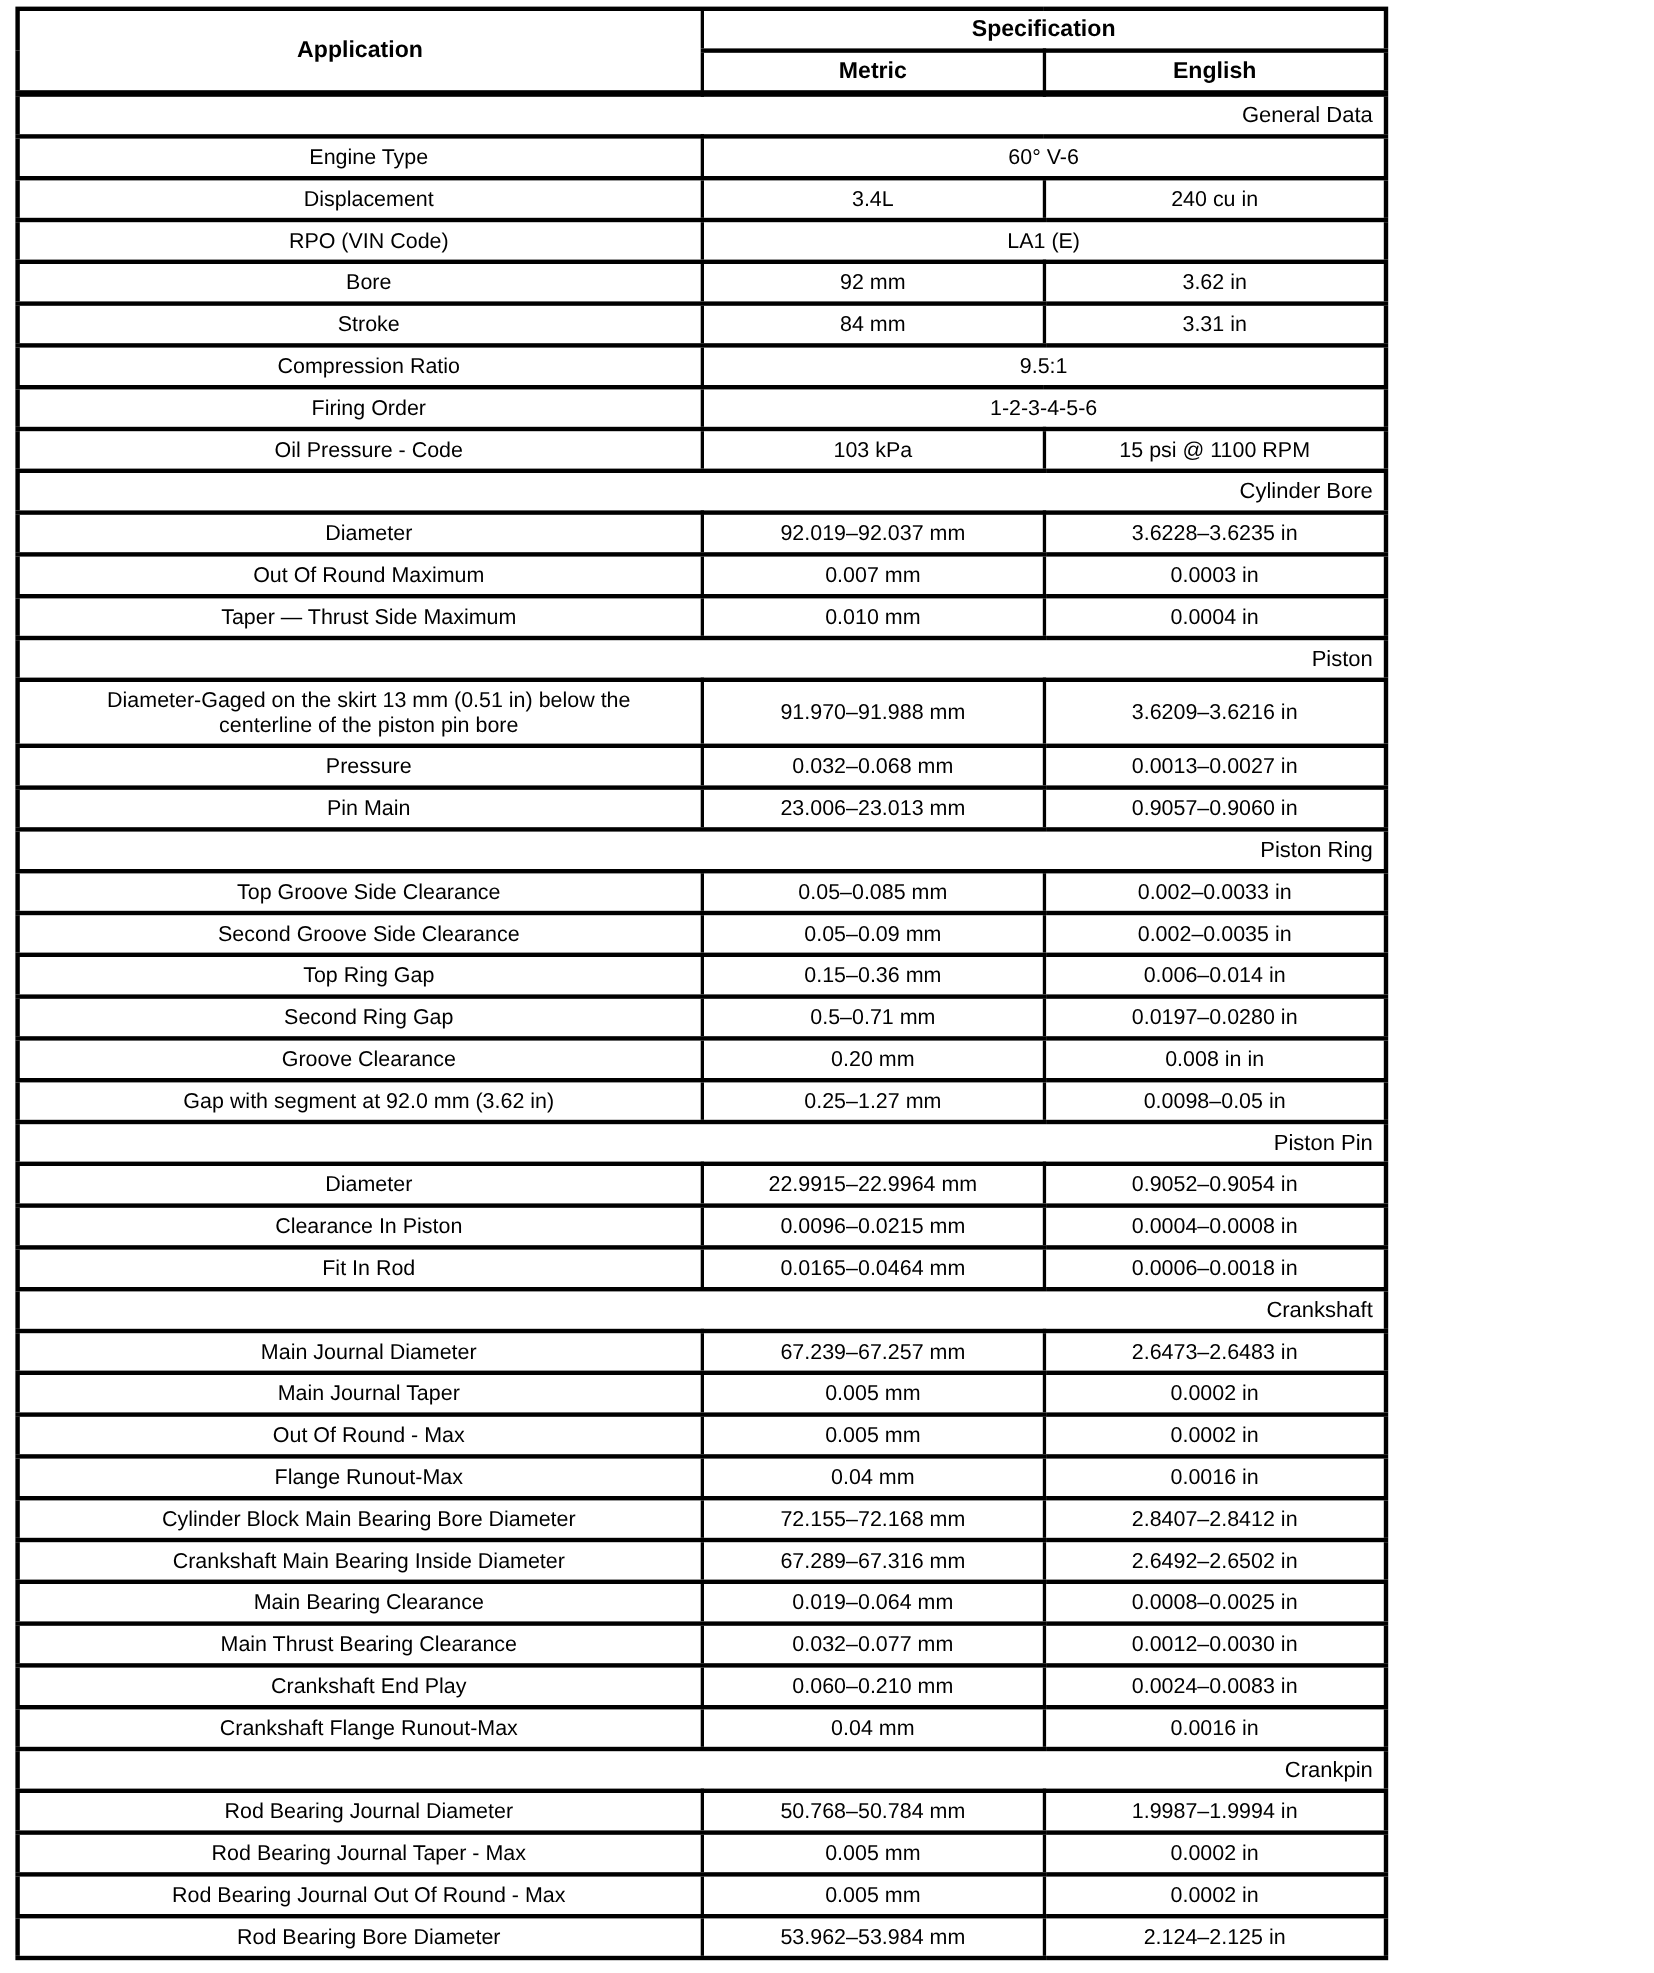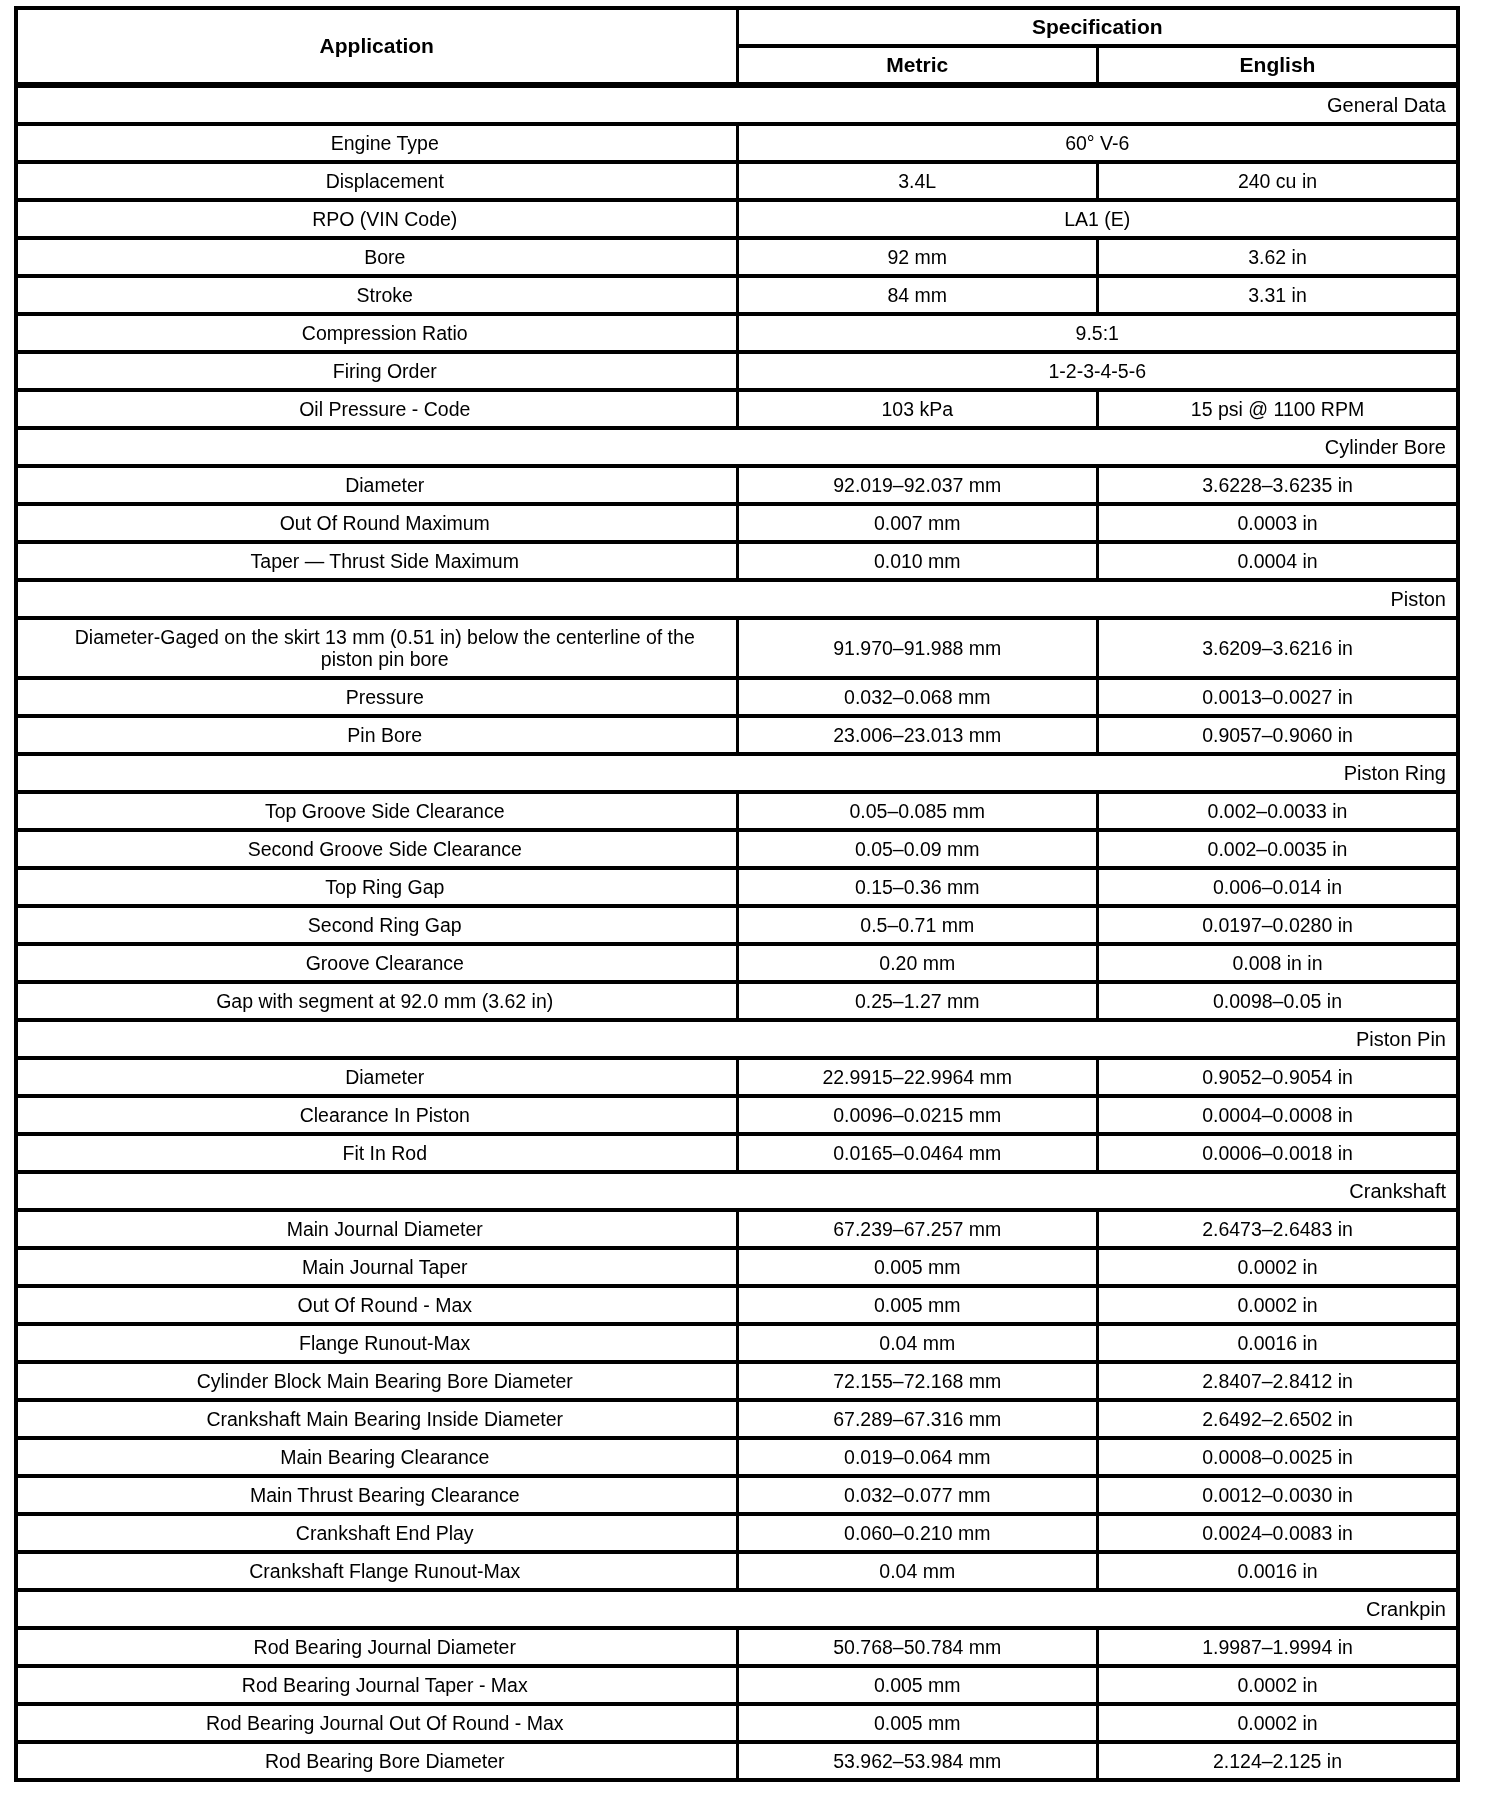--- a/index.html
+++ b/index.html
@@ -12,21 +12,21 @@
   body {
     width: 1504px;
     height: 1794px;
     overflow: hidden;
   }
   .page {
     padding: 6px 0 0 14px;
   }
   table.spec-table {
     border-collapse: collapse;
-    width: 1446px;
+    width: 1248px;
     table-layout: fixed;
     border: 4px solid #000;
   }
   .spec-table td, .spec-table th {
     border-top: 4px solid #000;
     border-bottom: 4px solid #000;
     border-left: 3px solid #000;
     border-right: 3px solid #000;
     background: #fff;
     overflow: hidden;
@@ -145,21 +145,21 @@
           <td class="app-cell">Diameter-Gaged on the skirt 13 mm (0.51 in) below the centerline of the piston pin bore</td>
           <td class="val-cell">91.970–91.988 mm</td>
           <td class="val-cell">3.6209–3.6216 in</td>
         </tr>
         <tr>
           <td class="app-cell">Pressure</td>
           <td class="val-cell">0.032–0.068 mm</td>
           <td class="val-cell">0.0013–0.0027 in</td>
         </tr>
         <tr>
-          <td class="app-cell">Pin Bore</td>
+          <td class="app-cell">Pin Main</td>
           <td class="val-cell">23.006–23.013 mm</td>
           <td class="val-cell">0.9057–0.9060 in</td>
         </tr>
         <tr>
           <td class="section-cell" colspan="3">Piston Ring</td>
         </tr>
         <tr>
           <td class="app-cell">Top Groove Side Clearance</td>
           <td class="val-cell">0.05–0.085 mm</td>
           <td class="val-cell">0.002–0.0033 in</td>

